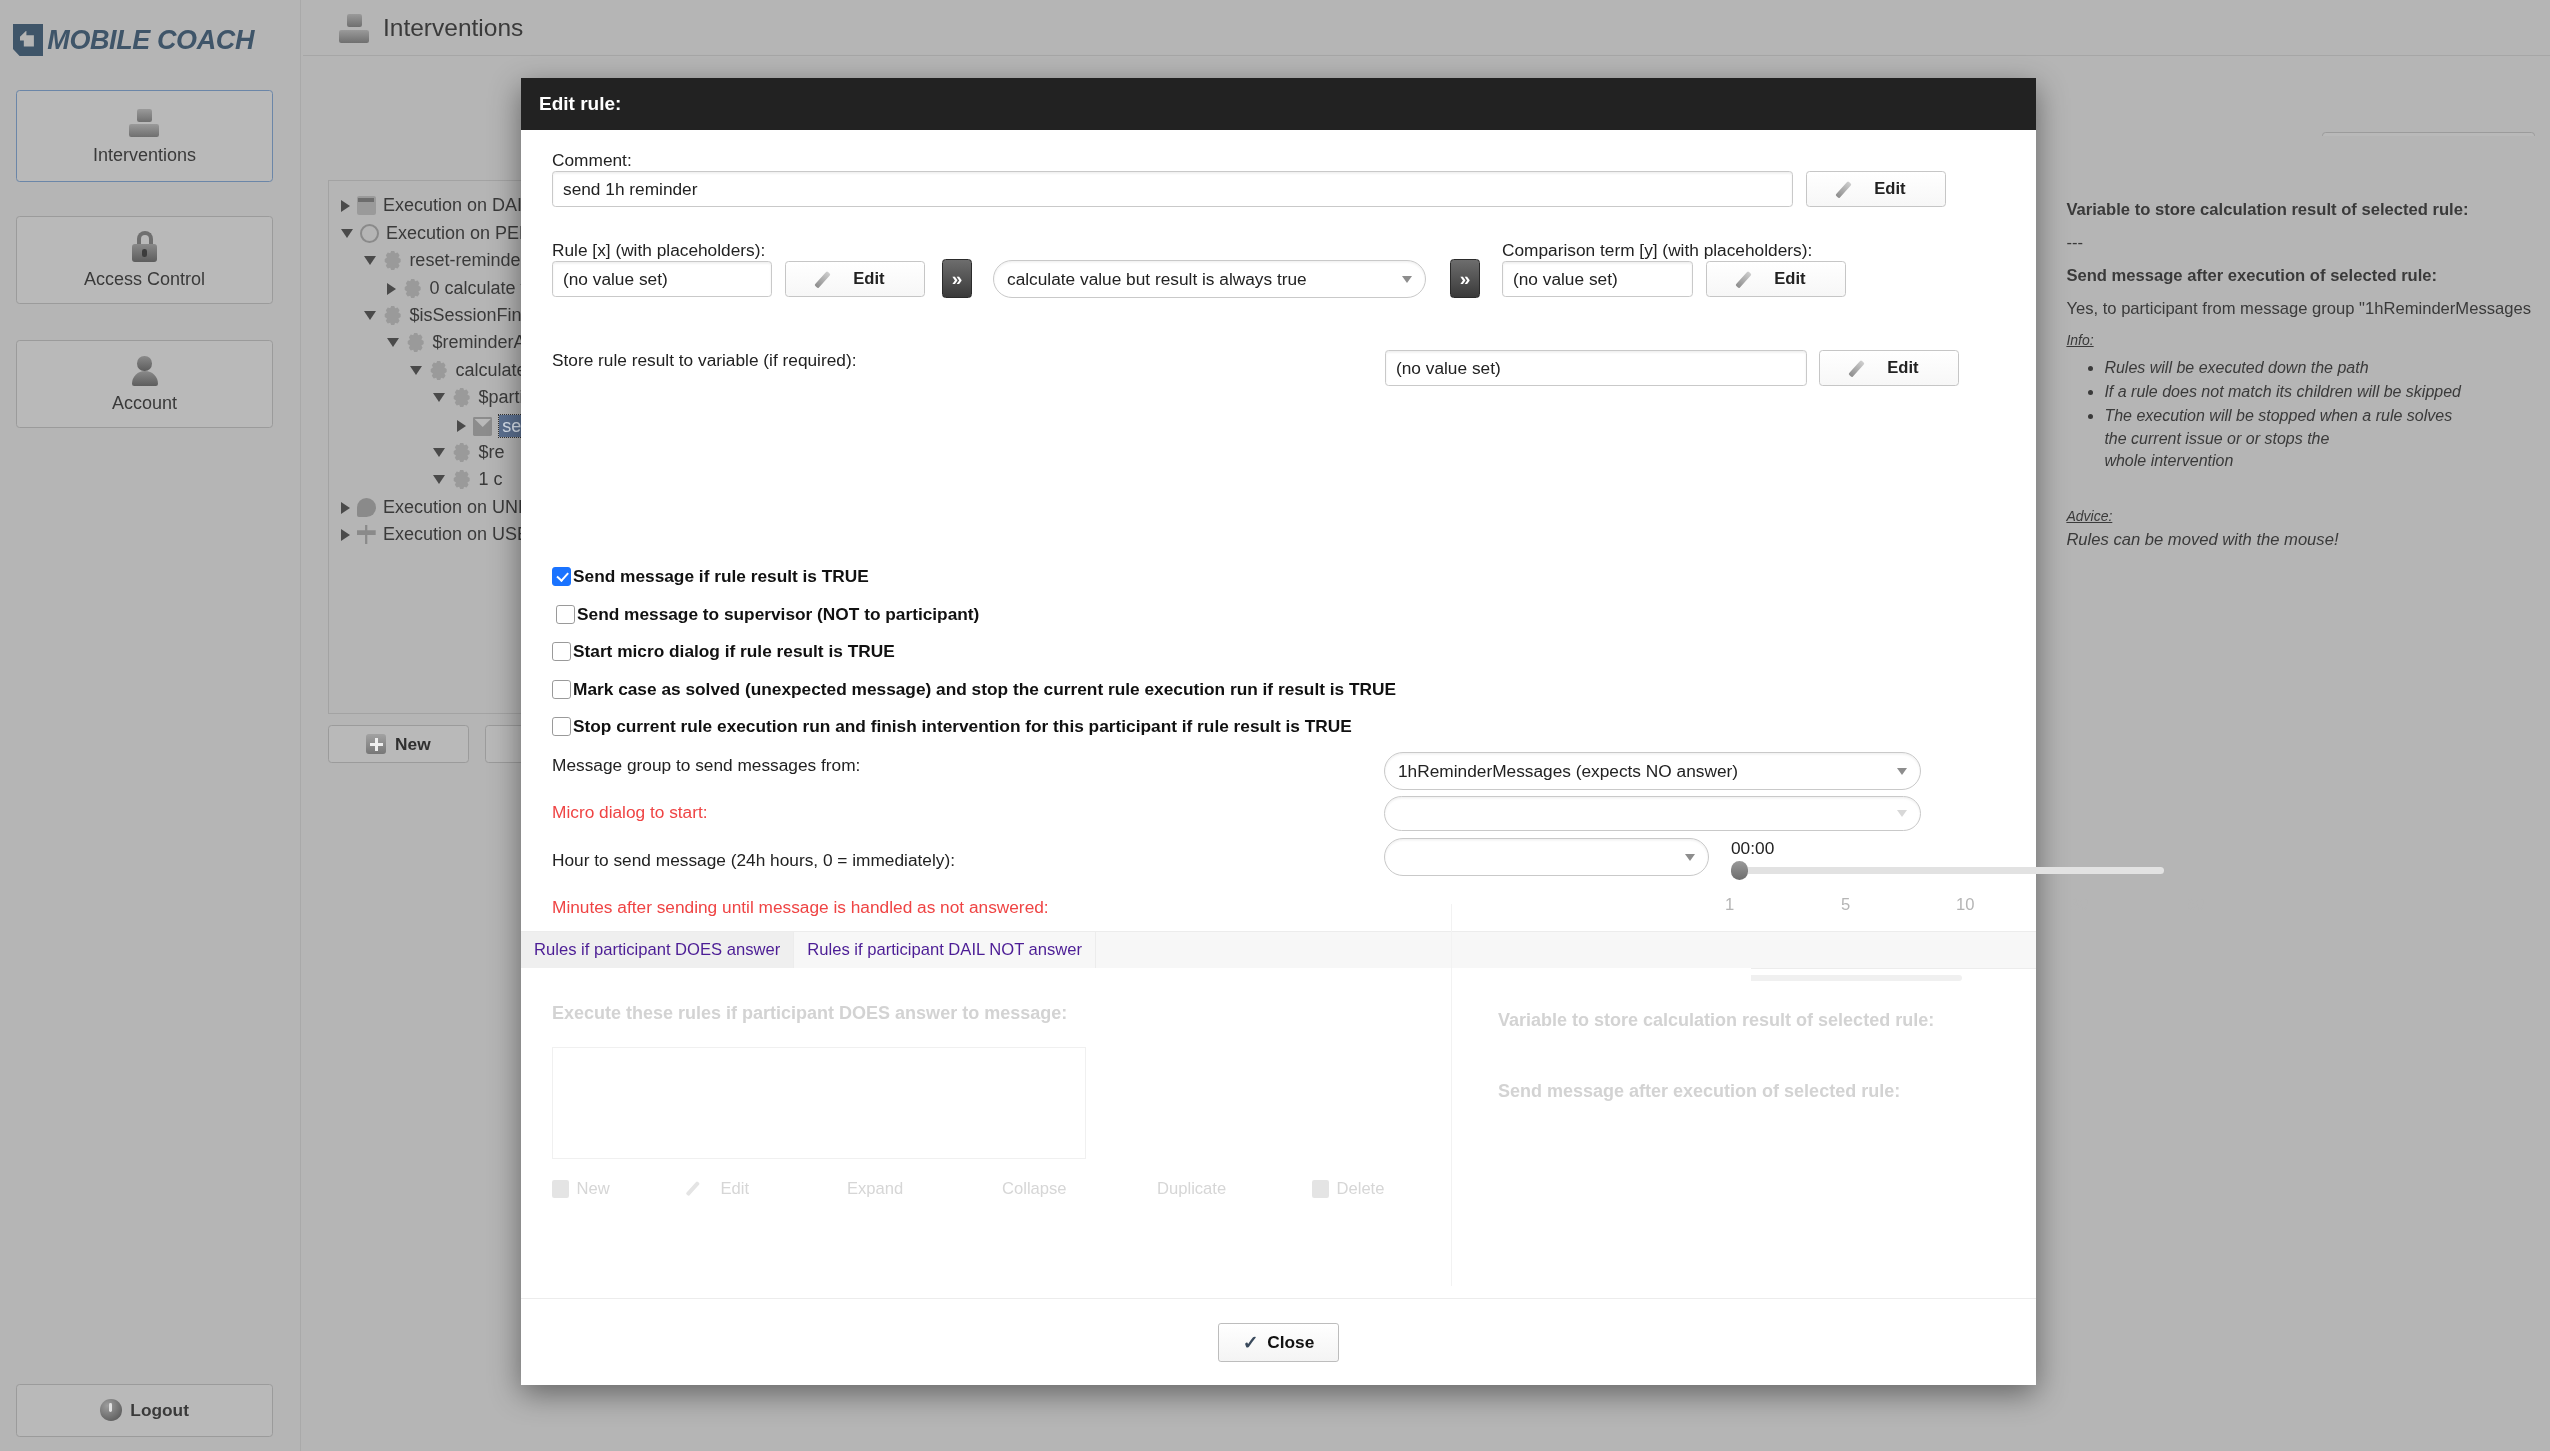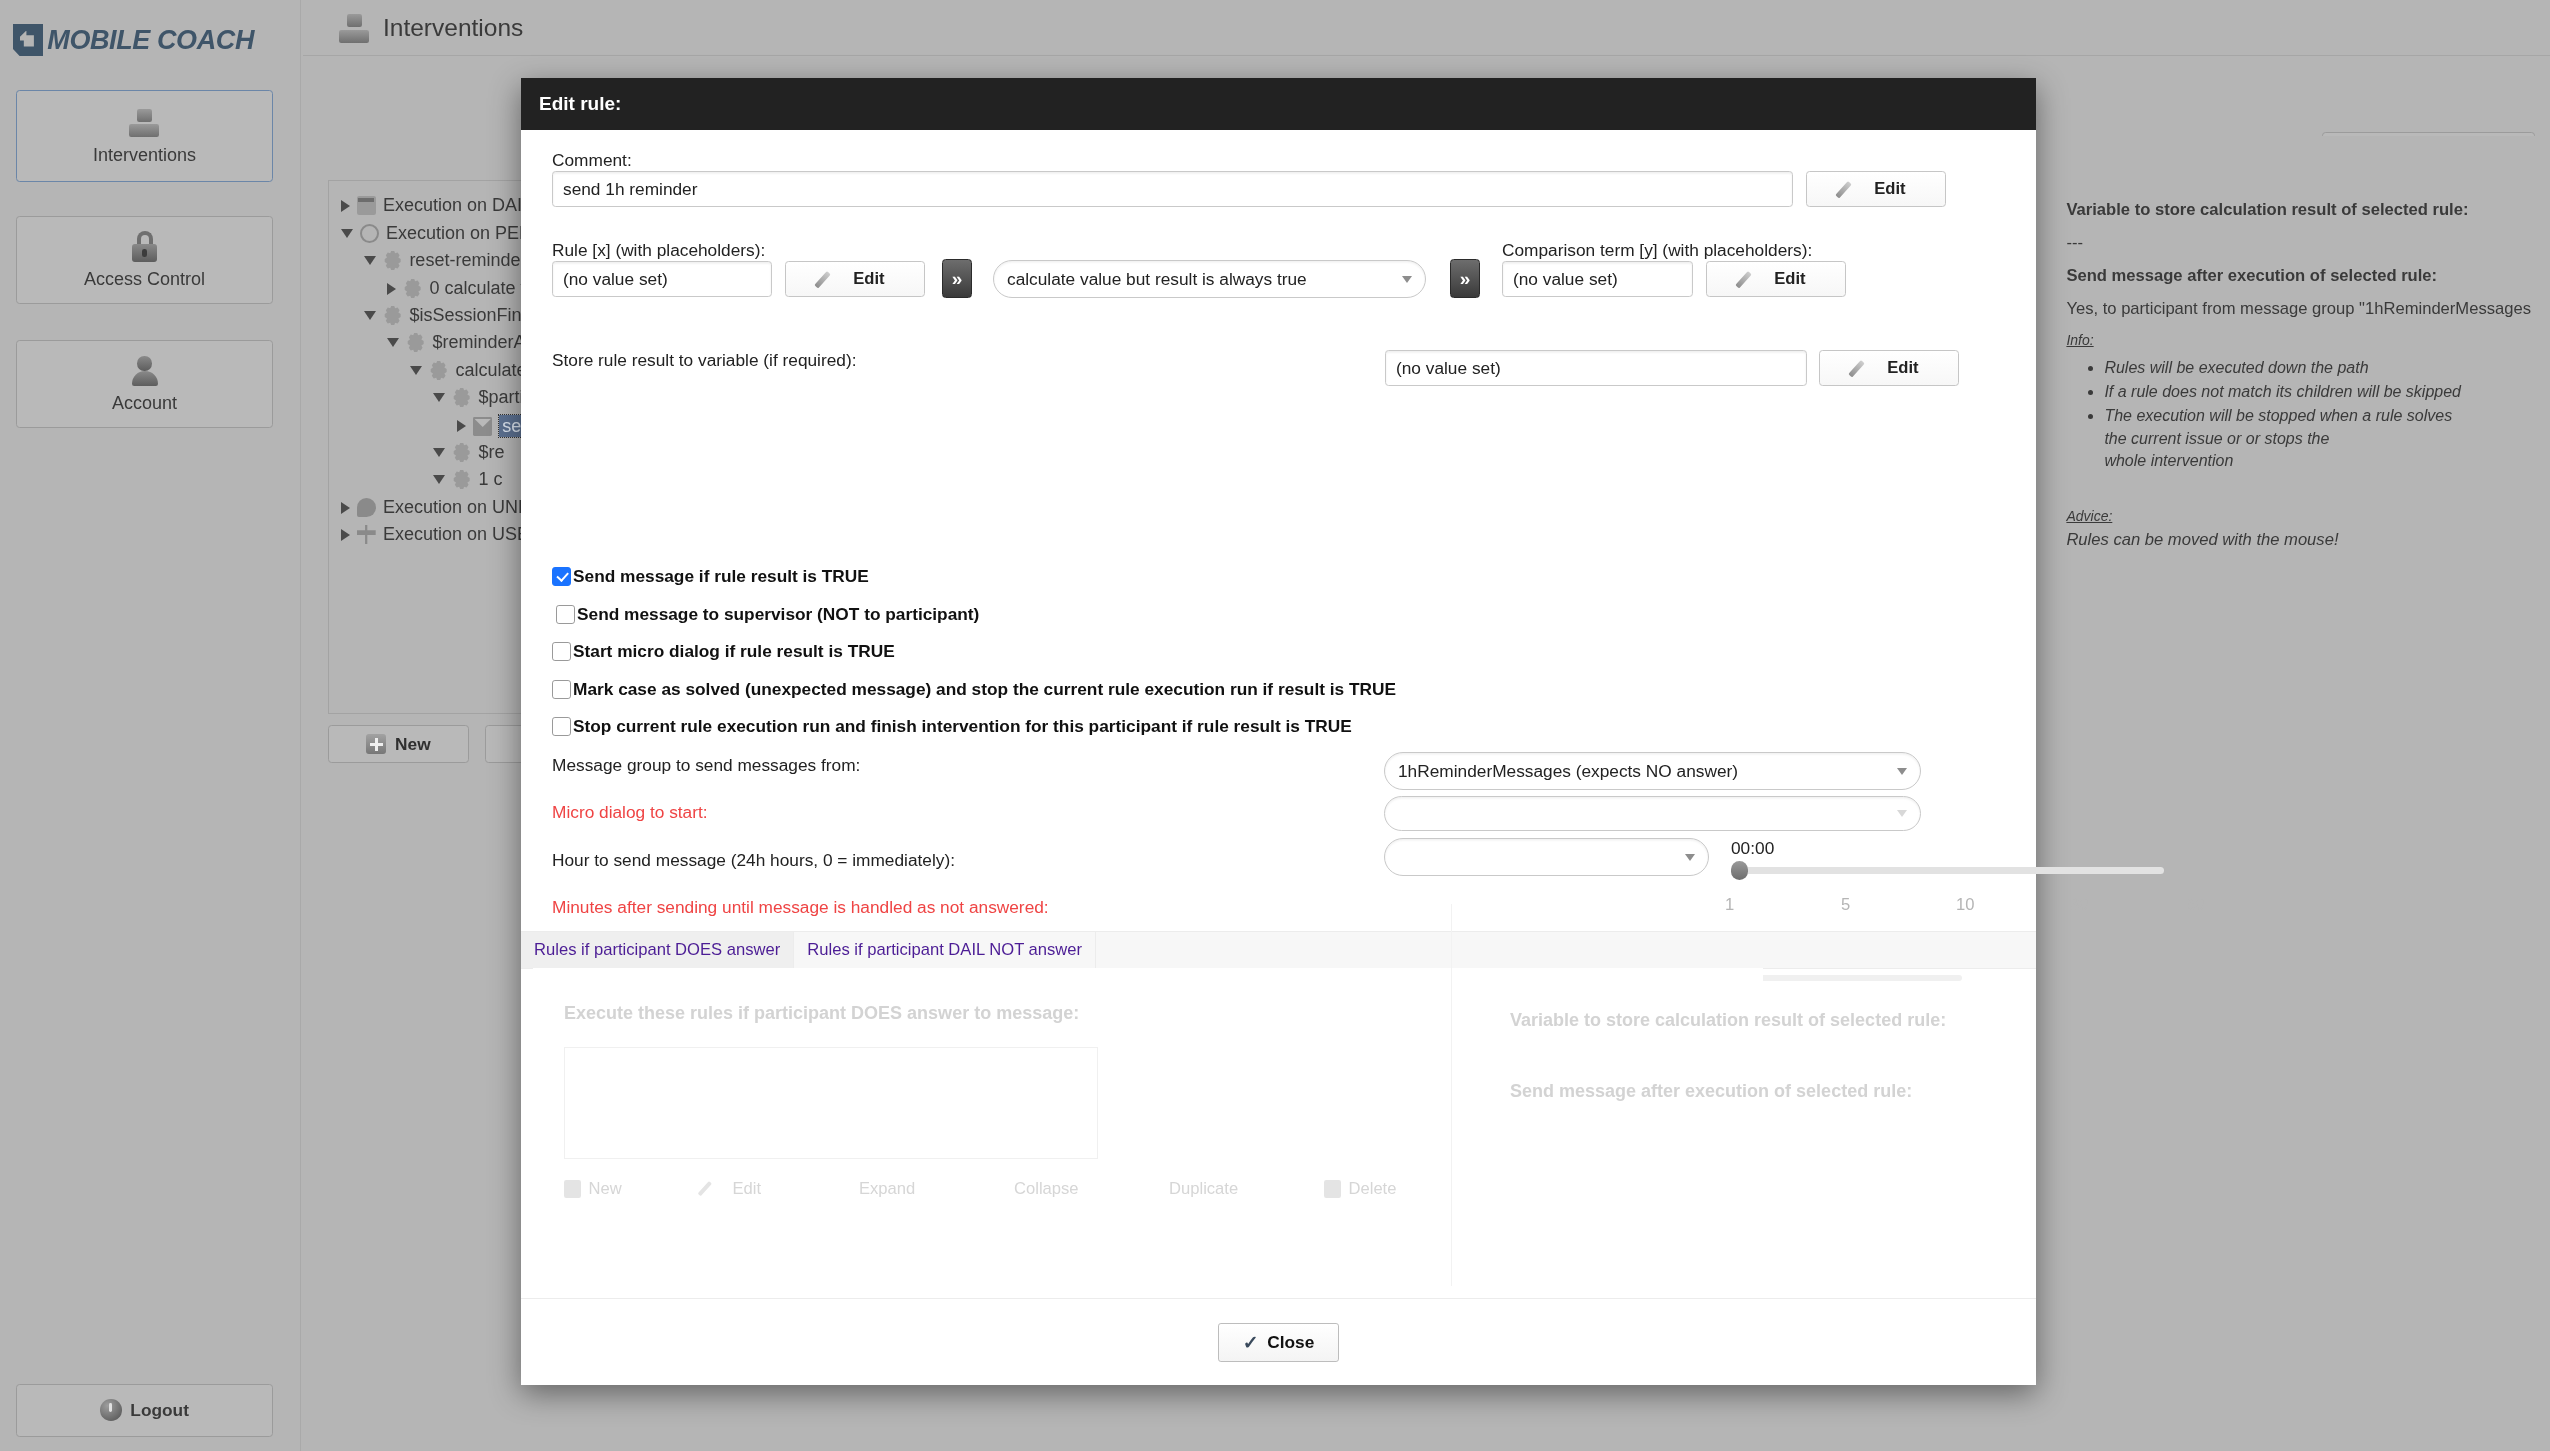--- a/index.html
+++ b/index.html
@@ -227,21 +227,21 @@
   .tabs-strip{
     position:absolute; left:0; top:779px; width:1515px; height:38px;
     background:#f7f7f7; border-top:0.7px solid #ececec; border-bottom:0.7px solid #ececec;
     display:flex; align-items:stretch;
   }
   .mtab{
     display:flex; align-items:center; padding:0 13px; font-size:16.6px;
     color:#4c1d95; border-right:0.7px solid #ececec; white-space:nowrap;
   }
   .mtab.sel-tab{background:#efefef;}
-  .lower{position:absolute; left:12px; top:816px; width:1230px; height:404px; background:#fff;}
+  .lower{position:absolute; left:0; top:816px; width:1230px; height:404px; background:#fff;}
   .lower .hdr{position:absolute; left:31px; top:35px; font-size:18px; font-weight:bold; color:#d3d3d3;}
   .rulebox{position:absolute; left:31px; top:79px; width:534px; height:112px;
     border:0.7px solid #f0f0f0; background:#fff;}
   .lower-actions{position:absolute; left:31px; top:211px; display:flex; gap:0; align-items:center;}
   .lact{display:flex;align-items:center;gap:7.2px;font-size:16.6px;color:#d6d6d6;}
   .lact .sq{width:17.3px;height:17.3px;background:#e4e4e4;border-radius:2.2px;}
   .lact .pn{width:17.3px;height:17.3px;position:relative;}
   .lact .pn::before{content:"";position:absolute;left:1.4px;top:0.7px;width:4.3px;height:16.6px;
     background:#e4e4e4;transform:rotate(42deg);transform-origin:top left;border-radius:1.4px;}
   .lower .rlabel{position:absolute; font-size:18px; font-weight:bold; color:#d3d3d3; white-space:nowrap;}

